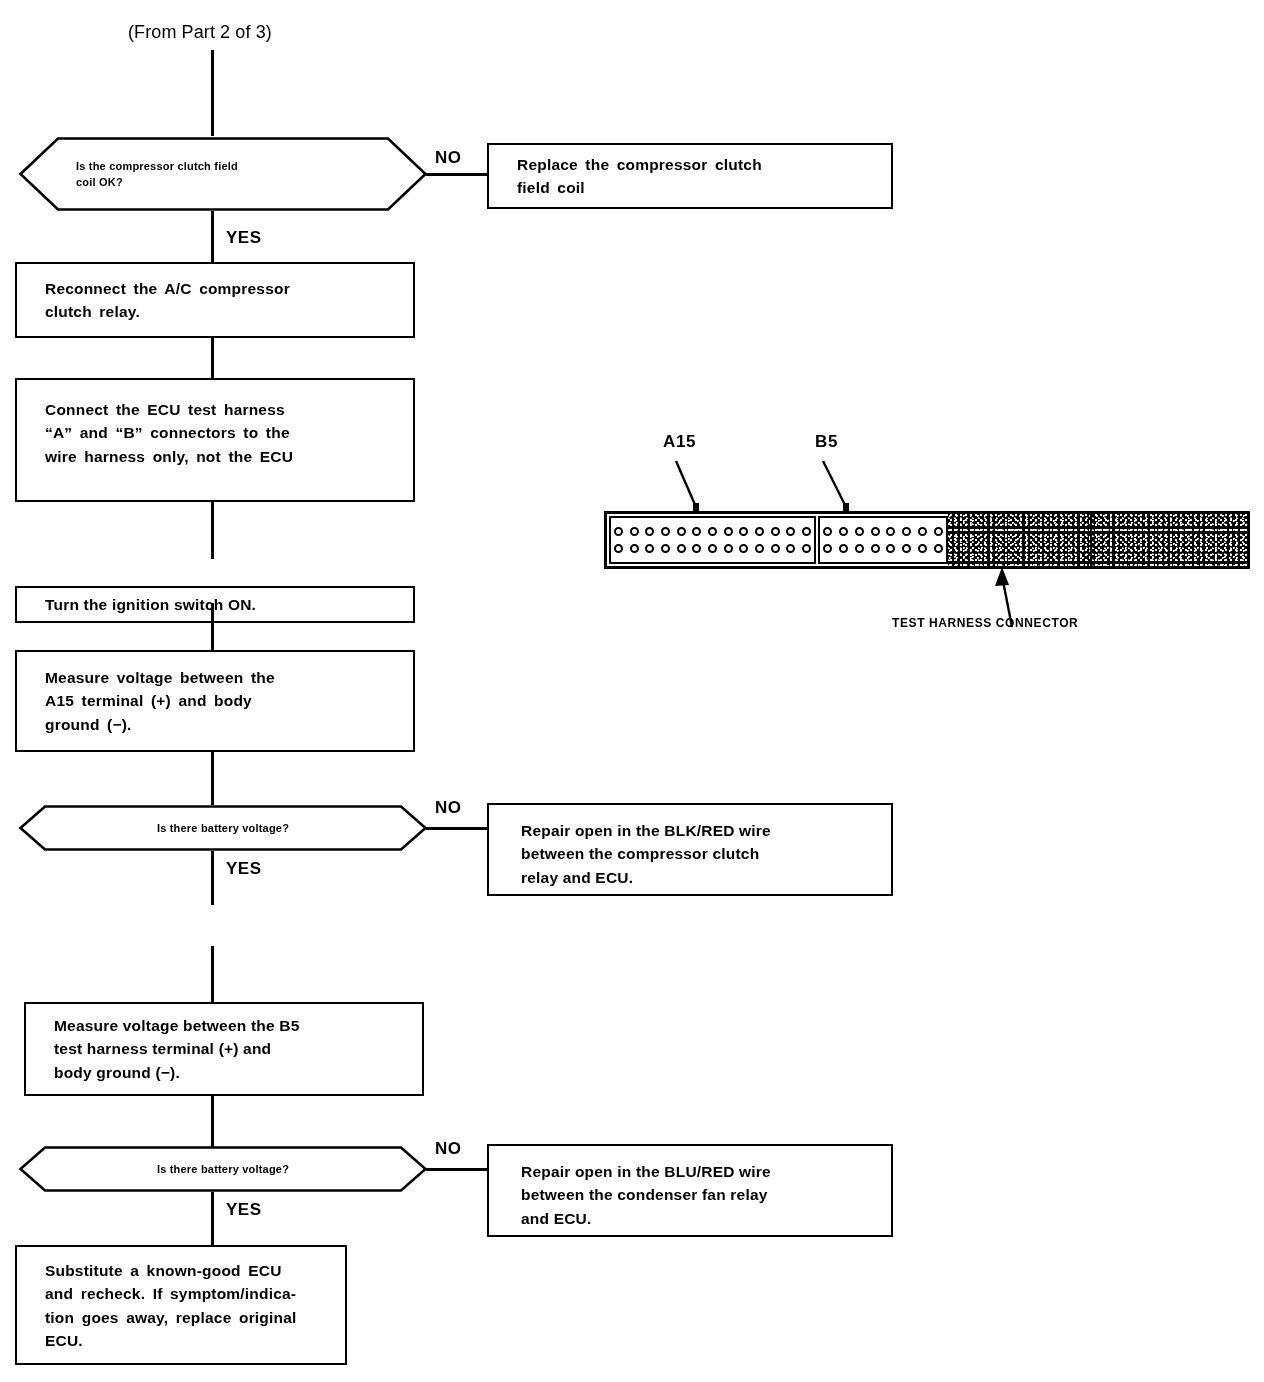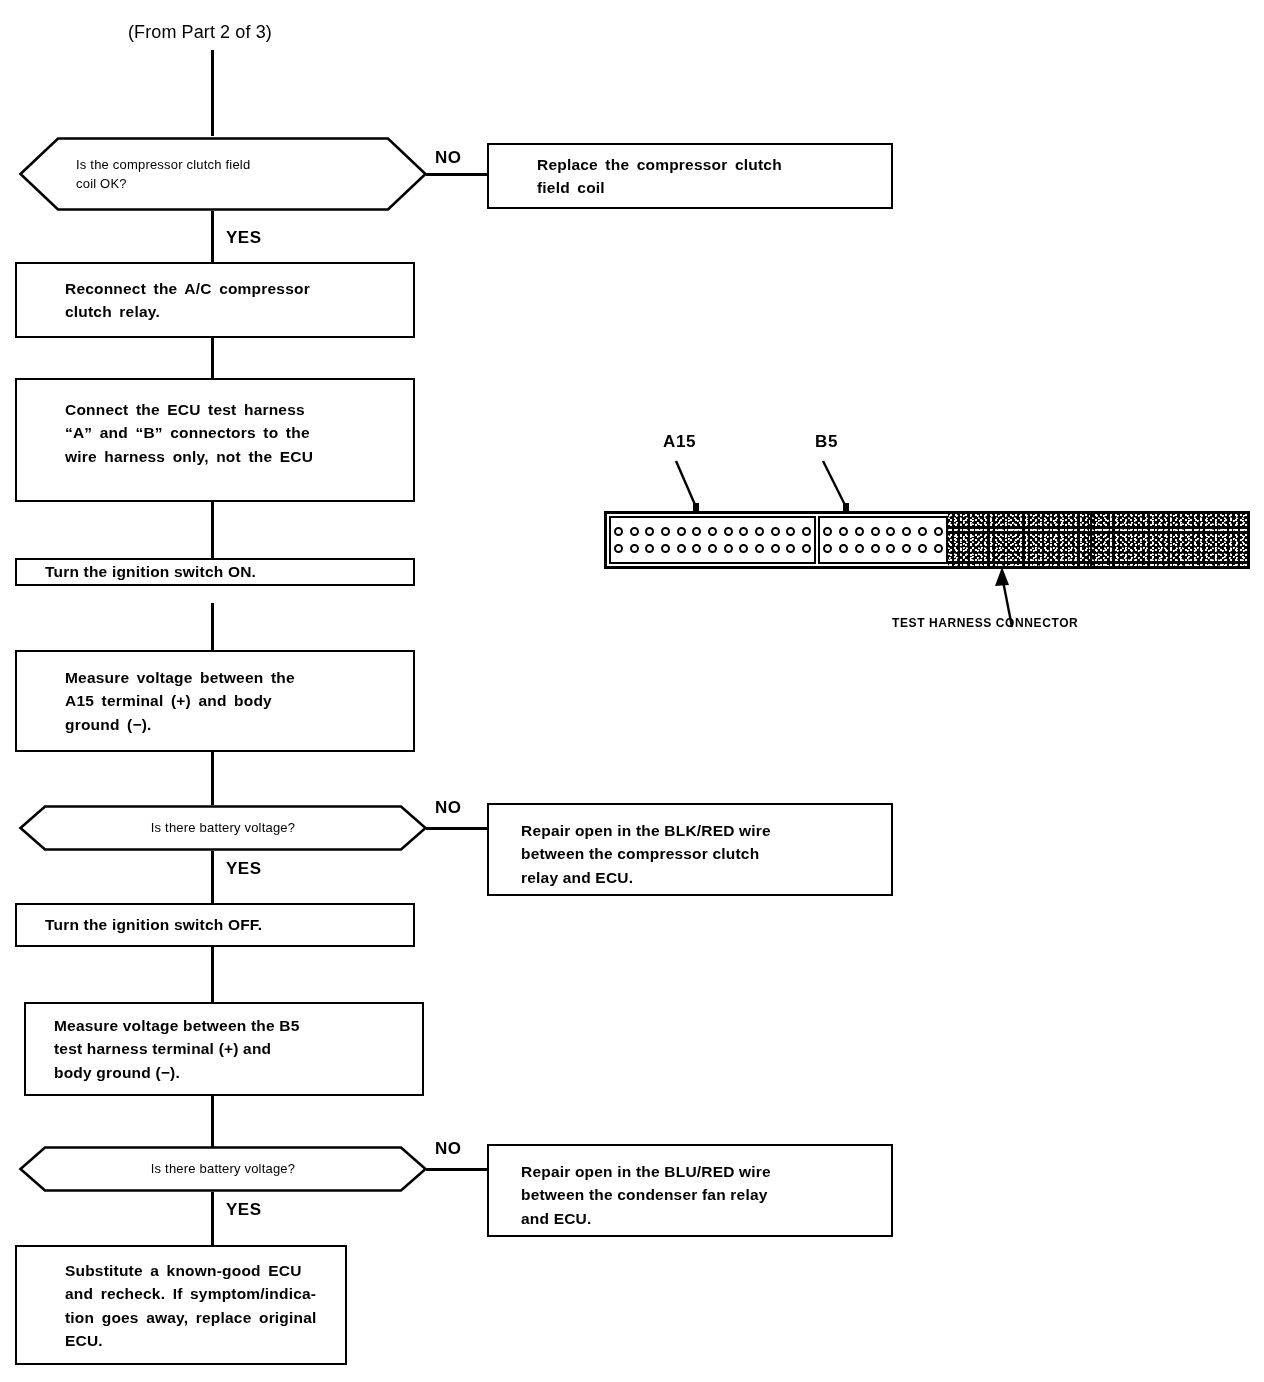--- a/index.html
+++ b/index.html
@@ -33,41 +33,41 @@
   }
   .proc .txt {
     padding: 0 14px 0 28px;
     font-size: 15.5px;
     line-height: 1.50;
     letter-spacing: 0.2px;
     font-weight: 700;
     white-space: pre-line;
   }
   .proc.light .txt { font-weight: 600; }
-  .proc.spaced .txt { word-spacing: 3px; margin-left: 20px; }
+  .proc.spaced .txt { word-spacing: 3px; }
 
   
   .decision {
     position: absolute;
     display: flex;
     align-items: center;
     justify-content: center;
   }
   .decision svg {
     position: absolute;
     left: 0; top: 0;
     width: 100%;
     height: 100%;
   }
   .decision .txt {
     position: relative;
     z-index: 2;
-    font-size: 13px;
+    font-size: 11px;
     line-height: 1.5;
-    font-weight: 400;
+    font-weight: 700;
     letter-spacing: 0.2px;
     text-align: left;
     width: 100%;
     padding-left: 58px;
     box-sizing: border-box;
     white-space: pre-line;
   }
   .decision.centered .txt { text-align: center; padding-left: 0; }
 
   
@@ -195,21 +195,21 @@
   <div class="vline" style="left:211px; top:337px; height:42px;"></div>
 
   <div class="proc spaced" style="left:15px; top:378px; width:400px; height:124px;align-items:flex-end;">
     <div class="txt" style="align-self:flex-start; padding-top:18px;">Connect  the  ECU  test  harness
 “A”  and  “B”  connectors  to  the
 wire harness only, not the ECU</div>
   </div>
 
   <div class="vline" style="left:211px; top:501px; height:58px;"></div>
 
-  <div class="proc light" style="left:15px; top:558px; width:400px; height:28px;">
+  <div class="proc light" style="left:15px; top:586px; width:400px; height:37px;">
     <div class="txt">Turn the ignition switch ON.</div>
   </div>
 
   <div class="vline" style="left:211px; top:603px; height:48px;"></div>
 
   <div class="proc spaced" style="left:15px; top:650px; width:400px; height:102px;">
     <div class="txt">Measure  voltage  between  the
 A15  terminal  (+)  and  body
 ground  (−).</div>
   </div>
@@ -228,23 +228,20 @@
 
   <div class="proc" style="left:487px; top:803px; width:406px; height:93px;">
     <div class="txt" style="align-self:flex-start; padding-top:14px; padding-left:32px;">Repair open in the BLK/RED wire
 between  the  compressor  clutch
 relay and ECU.</div>
   </div>
 
   <div class="vline" style="left:211px; top:851px; height:54px;"></div>
   <div class="branch-label" style="left:226px; top:859px;">YES</div>
 
-  <div class="proc light" style="left:15px; top:903px; width:400px; height:44px;">
-    <div class="txt">Turn the ignition switch OFF.</div>
-  </div>
 
   <div class="vline" style="left:211px; top:946px; height:57px;"></div>
 
   <div class="proc" style="left:24px; top:1002px; width:400px; height:94px;">
     <div class="txt">Measure voltage between the B5
 test  harness  terminal  (+)  and
 body ground (−).</div>
   </div>
 
   <div class="vline" style="left:211px; top:1095px; height:52px;"></div>

